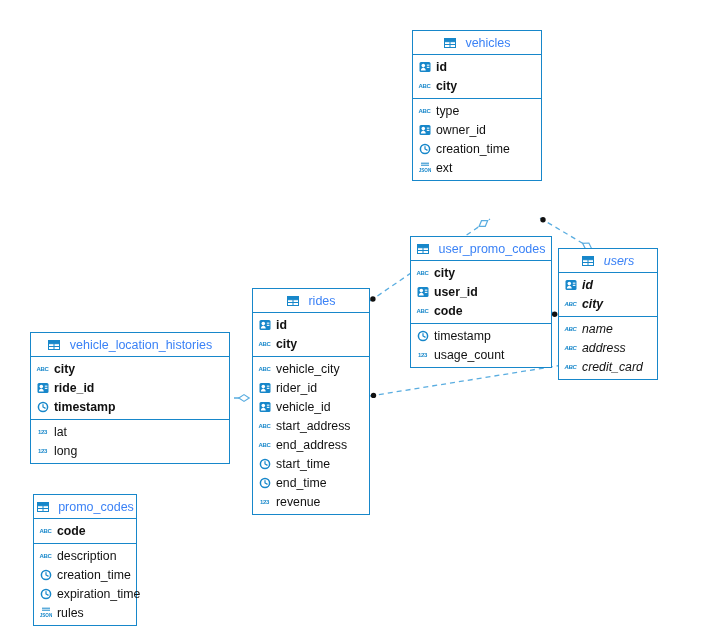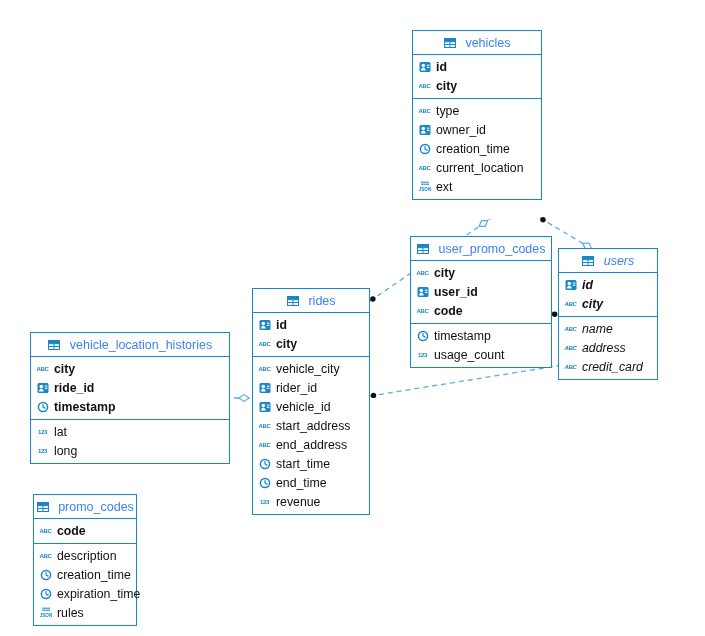--- a/index.html
+++ b/index.html
@@ -98,26 +98,20 @@
           <span class="col-icon">
             <svg width="12" height="12" viewBox="0 0 12 12">
               <circle cx="6" cy="6" r="4.6" fill="#fff" stroke="#1787ca" stroke-width="1.5"></circle>
               <path d="M6 3.6 L6 6 L8.1 7.1" fill="none" stroke="#1787ca" stroke-width="1.2" stroke-linecap="round"></path>
             </svg>
           </span>
           <span class="col-name">creation_time</span>
         </div>
         <div class="col-row">
           <span class="col-icon">
-            <span class="glyph-icon">ABC</span>
-          </span>
-          <span class="col-name">current_location</span>
-        </div>
-        <div class="col-row">
-          <span class="col-icon">
             <svg width="12" height="13" viewBox="0 0 12 13">
               <path d="M2 2.2 h8 M2 4.2 h8" stroke="#1787ca" stroke-width="1"></path>
               <text x="6" y="11" font-size="4.6" font-weight="bold" fill="#1787ca" text-anchor="middle" font-family="Liberation Sans, sans-serif">JSON</text>
             </svg>
           </span>
           <span class="col-name">ext</span>
         </div>
       </div>
     </div>
     <div class="table-box" style="left: 410px; top: 236px; width: 142px;">

